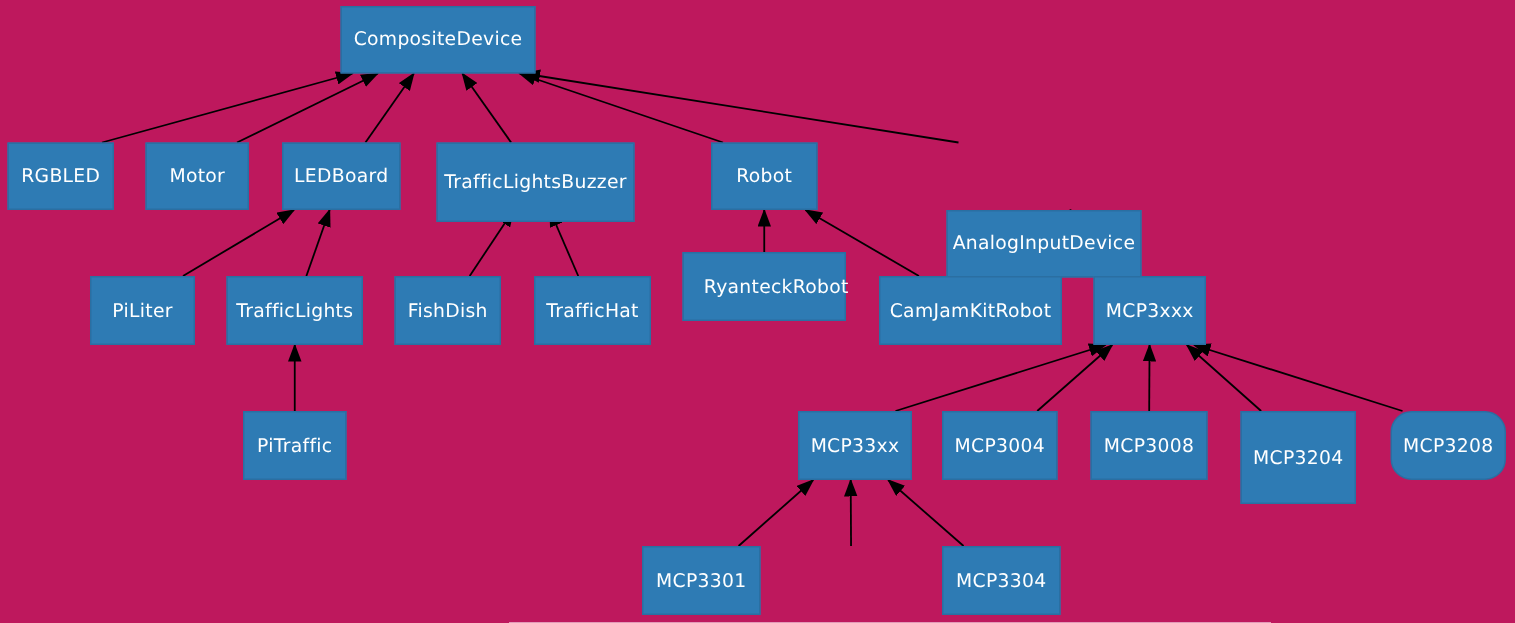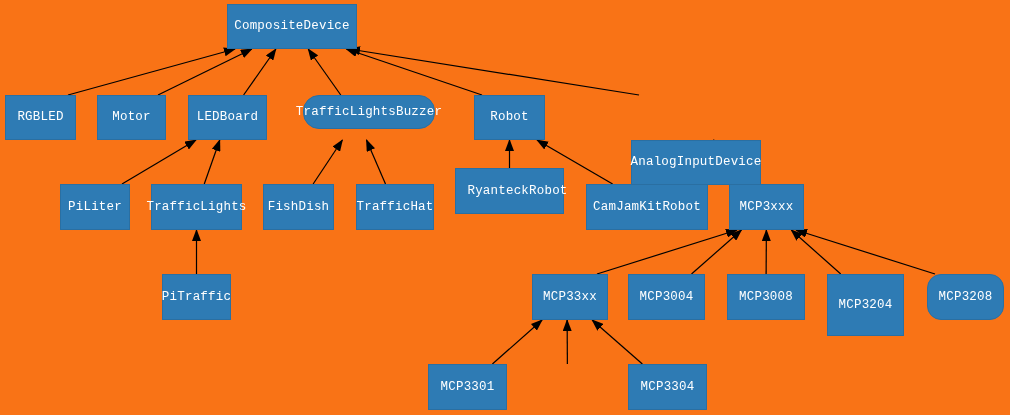--- a/index.html
+++ b/index.html
@@ -26,21 +26,21 @@
     font-size:12.5px;
     line-height:1;
     border:1px solid;
     white-space:nowrap;
     letter-spacing:0.2px;
   }
 </style>
 </head>
 <body>
 
-<div class="stage" style="background: #f97316; font-family: Liberation Mono, monospace;">
+<div class="stage" style="background: #be185d;">
   <svg class="edge-layer" id="edge-layer" width="1010" height="415" viewBox="0 0 1010 415" xmlns="http://www.w3.org/2000/svg">
     <defs>
       <marker id="arrowhead" markerUnits="userSpaceOnUse" viewBox="0 0 12 9" refX="11" refY="4.5" markerWidth="12" markerHeight="9" orient="auto">
         <path d="M0,0 L12,4.5 L0,9 Z" fill="#000000"></path>
       </marker>
     </defs>
   <line x1="68" y1="95" x2="235" y2="49" stroke="#000000" stroke-width="1.2" marker-end="url(#arrowhead)"></line>
       <line x1="158" y1="95" x2="251.875" y2="49" stroke="#000000" stroke-width="1.2" marker-end="url(#arrowhead)"></line>
       <line x1="243.625" y1="95" x2="275.875" y2="49" stroke="#000000" stroke-width="1.2" marker-end="url(#arrowhead)"></line>
       <line x1="340.75" y1="95" x2="308.25" y2="49" stroke="#000000" stroke-width="1.2" marker-end="url(#arrowhead)"></line>
@@ -60,21 +60,21 @@
       <line x1="840.75" y1="274" x2="791.25" y2="230" stroke="#000000" stroke-width="1.2" marker-end="url(#arrowhead)"></line>
       <line x1="935" y1="274" x2="796" y2="230" stroke="#000000" stroke-width="1.2" marker-end="url(#arrowhead)"></line>
       <line x1="492.375" y1="364" x2="542.125" y2="320" stroke="#000000" stroke-width="1.2" marker-end="url(#arrowhead)"></line>
       <line x1="567.375" y1="364" x2="567.125" y2="320" stroke="#000000" stroke-width="1.2" marker-end="url(#arrowhead)"></line>
       <line x1="642.375" y1="364" x2="592.125" y2="320" stroke="#000000" stroke-width="1.2" marker-end="url(#arrowhead)"></line>
     </svg>
 <div class="node" style="left: 227px; top: 4px; width: 130px; height: 45px; background: rgb(46, 123, 180); border-color: rgb(42, 111, 162); color: rgb(255, 255, 255);">CompositeDevice</div>
     <div class="node" style="left: 5px; top: 95px; width: 71px; height: 45px; background: rgb(46, 123, 180); border-color: rgb(42, 111, 162); color: rgb(255, 255, 255);">RGBLED</div>
     <div class="node" style="left: 97px; top: 95px; width: 69px; height: 45px; background: rgb(46, 123, 180); border-color: rgb(42, 111, 162); color: rgb(255, 255, 255);">Motor</div>
     <div class="node" style="left: 188px; top: 95px; width: 79px; height: 45px; background: rgb(46, 123, 180); border-color: rgb(42, 111, 162); color: rgb(255, 255, 255);">LEDBoard</div>
-    <div class="node" style="left: 303px; top: 95px; width: 132px; height: 34px; background: rgb(46, 123, 180); border-color: rgb(42, 111, 162); color: rgb(255, 255, 255); border-radius: 16px;">TrafficLightsBuzzer</div>
+    <div class="node" style="left: 291px; top: 95px; width: 132px; height: 53px; background: rgb(46, 123, 180); border-color: rgb(42, 111, 162); color: rgb(255, 255, 255);">TrafficLightsBuzzer</div>
     <div class="node" style="left: 474px; top: 95px; width: 71px; height: 45px; background: rgb(46, 123, 180); border-color: rgb(42, 111, 162); color: rgb(255, 255, 255);">Robot</div>
     <div class="node" style="left: 631px; top: 95px; width: 130px; height: 45px; background: rgb(46, 123, 180); border-color: rgb(42, 111, 162); color: rgb(255, 255, 255); margin-top: 45px;">AnalogInputDevice</div>
     <div class="node" style="left: 60px; top: 184px; width: 70px; height: 46px; background: rgb(46, 123, 180); border-color: rgb(42, 111, 162); color: rgb(255, 255, 255);">PiLiter</div>
     <div class="node" style="left: 151px; top: 184px; width: 91px; height: 46px; background: rgb(46, 123, 180); border-color: rgb(42, 111, 162); color: rgb(255, 255, 255);">TrafficLights</div>
     <div class="node" style="left: 263px; top: 184px; width: 71px; height: 46px; background: rgb(46, 123, 180); border-color: rgb(42, 111, 162); color: rgb(255, 255, 255);">FishDish</div>
     <div class="node" style="left: 356px; top: 184px; width: 78px; height: 46px; background: rgb(46, 123, 180); border-color: rgb(42, 111, 162); color: rgb(255, 255, 255);">TrafficHat</div>
     <div class="node" style="left: 455px; top: 168px; width: 109px; height: 46px; background: rgb(46, 123, 180); border-color: rgb(42, 111, 162); color: rgb(255, 255, 255); padding-left: 16px;">RyanteckRobot</div>
     <div class="node" style="left: 586px; top: 184px; width: 122px; height: 46px; background: rgb(46, 123, 180); border-color: rgb(42, 111, 162); color: rgb(255, 255, 255);">CamJamKitRobot</div>
     <div class="node" style="left: 729px; top: 184px; width: 75px; height: 46px; background: rgb(46, 123, 180); border-color: rgb(42, 111, 162); color: rgb(255, 255, 255);">MCP3xxx</div>
     <div class="node" style="left: 162px; top: 274px; width: 69px; height: 46px; background: rgb(46, 123, 180); border-color: rgb(42, 111, 162); color: rgb(255, 255, 255);">PiTraffic</div>

